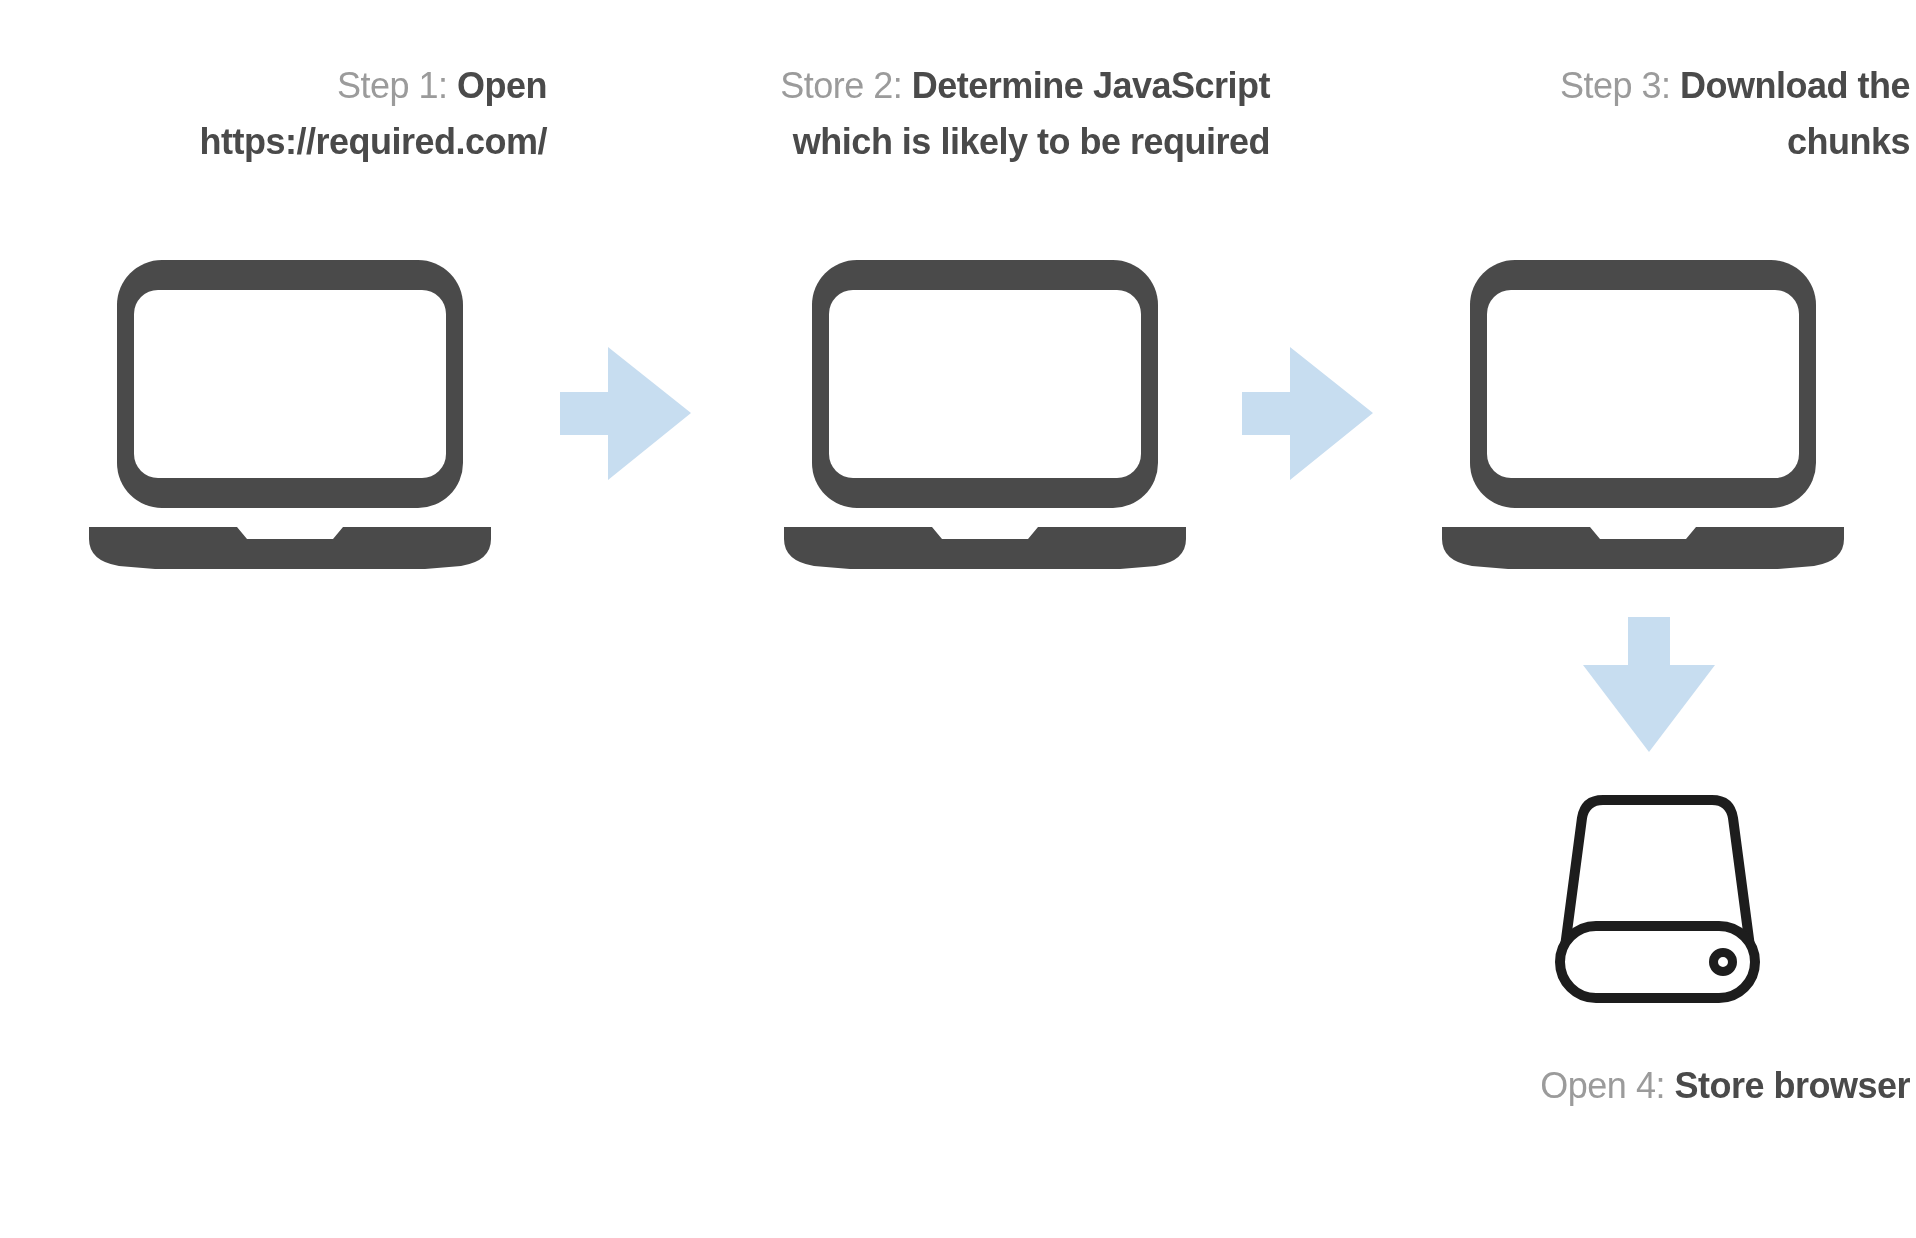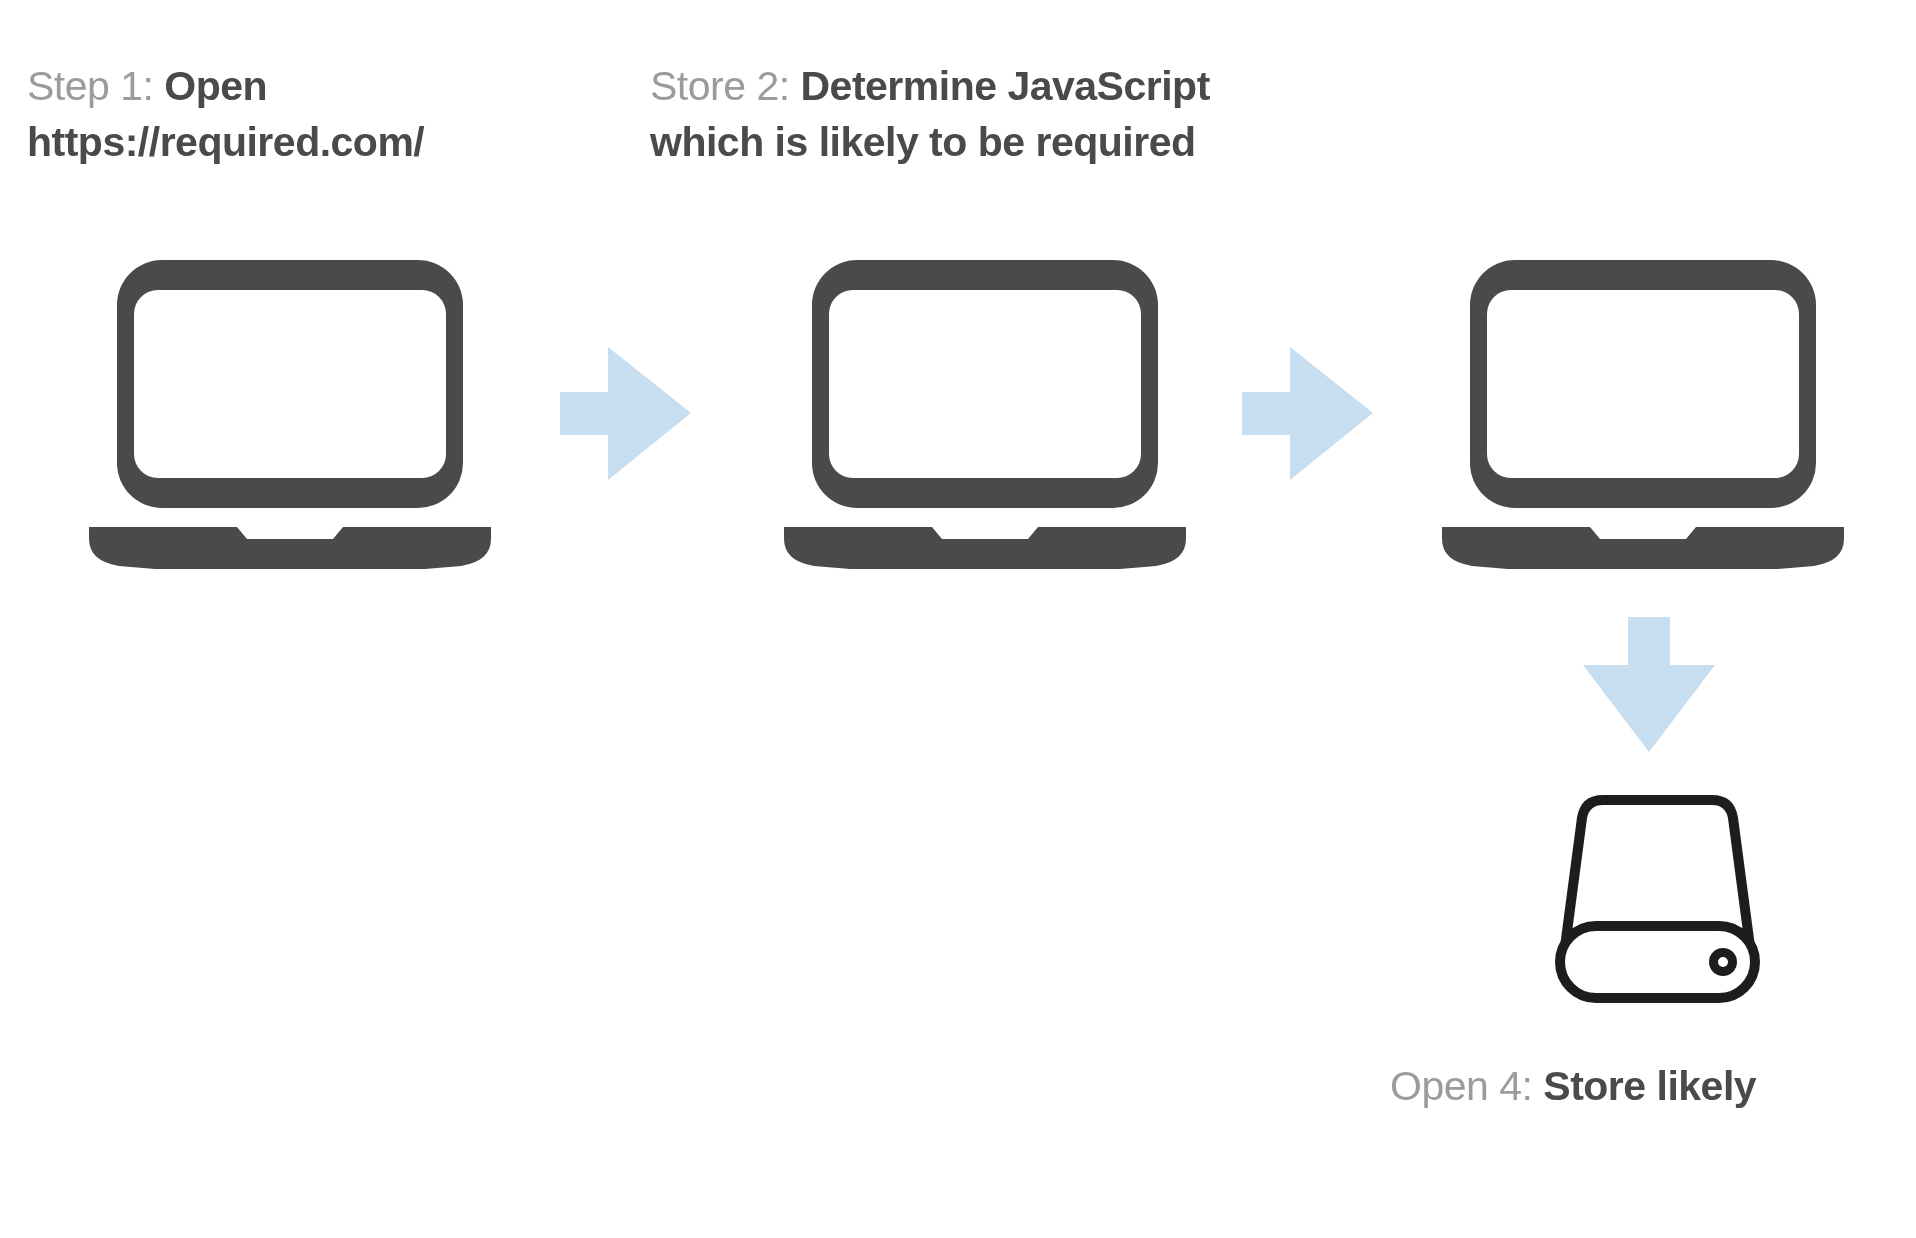--- a/index.html
+++ b/index.html
@@ -6,22 +6,22 @@
   .canvas{
     position:relative;
     width:1916px;
     height:1238px;
     background:var(--page-bg,#ffffff);
     font-family:"Liberation Sans","DejaVu Sans",sans-serif;
     overflow:hidden;
   }
   .step-label{
     position:absolute;
-    text-align:left;
-    font-size:41px;
+    text-align:right;
+    font-size:36px;
     line-height:56px;
     letter-spacing:-0.5px;
     color:var(--title-dark,#4a4a4a);
   }
   .step-label .prefix{
     font-weight:400;
     color:var(--prefix-gray,#9b9b9b);
   }
   .step-label .strong{
     font-weight:700;
@@ -58,24 +58,30 @@
     <span class="strong">https://required.com/</span>
   </div>
 
   <div class="step-label" id="label-step2">
     <span class="prefix">Store 2:</span>
     <span class="strong">Determine JavaScript</span>
     <br>
     <span class="strong">which is likely to be required</span>
   </div>
 
+  <div class="step-label" id="label-step3">
+    <span class="prefix">Step 3:</span>
+    <span class="strong">Download the</span>
+    <br>
+    <span class="strong">chunks</span>
+  </div>
 
   <div class="step-label" id="label-step4">
     <span class="prefix">Open 4:</span>
-    <span class="strong">Store likely</span>
+    <span class="strong">Store browser</span>
     <br>
   </div>
 
   <div class="icon-abs" id="laptop-1">
     <svg width="406" height="309" viewBox="0 0 406 309" aria-hidden="true">
       <rect x="30" y="0" width="346" height="248" rx="45" fill="var(--laptop-gray)"></rect>
       <rect x="47" y="30" width="312" height="188" rx="24" fill="#ffffff"></rect>
       <path d="M2,267 L150,267 L160,279 L246,279 L256,267 L404,267 L404,279 Q404,301 374,306 L338,309 L68,309 L32,306 Q2,301 2,279 Z" fill="var(--laptop-gray)"></path>
     </svg>
   </div>

